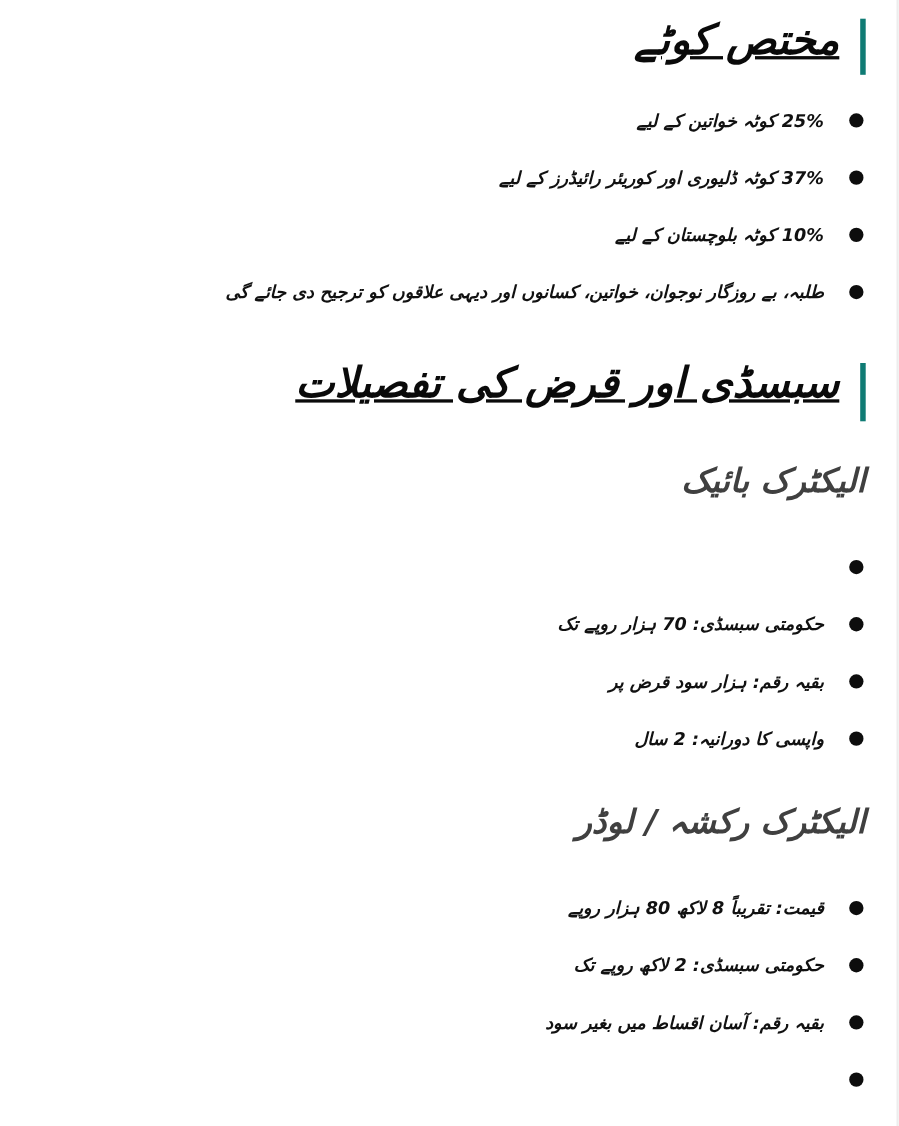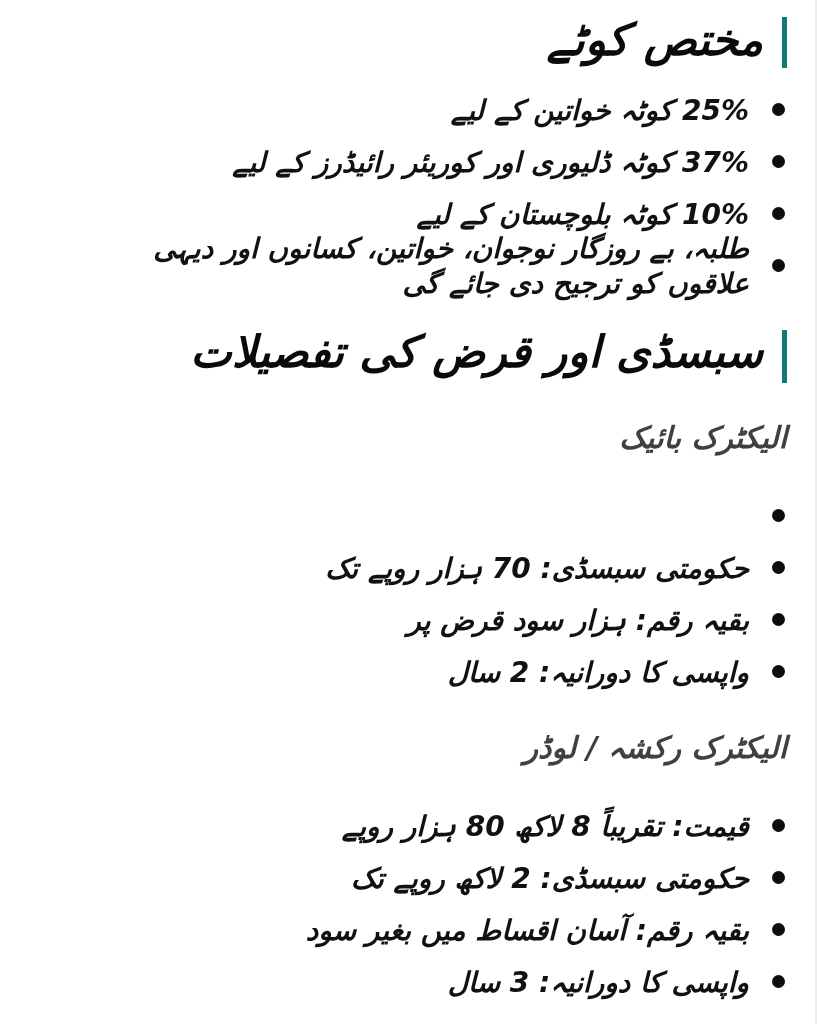--- a/index.html
+++ b/index.html
@@ -28,24 +28,25 @@
       position: absolute;
       right: 28px;
       top: 0;
       width: 700px;
     }
     .section-heading {
       position: relative;
       margin: 0;
       padding-right: 24px;
       font-weight: bold;
-      font-size: 44px;
+      font-size: 38px;
       line-height: 1.2;
       font-style: italic;
       color: #0a0a0a;
+      text-decoration: underline;
     }
     .section-heading .accent-bar {
       position: absolute;
       right: 0;
       width: 5px;
       background: #0f7b74;
     }
     .sub-heading {
       margin: 0;
       padding-right: 0;
@@ -56,21 +57,21 @@
       color: #404040;
     }
     ul.bullets {
       list-style: none;
       margin: 0;
       padding: 0;
     }
     ul.bullets li {
       position: relative;
       padding-right: 38px;
-      font-size: 28px;
+      font-size: 16px;
       font-weight: bold;
       font-style: italic;
       line-height: 1.25;
       color: #111;
       height: 52px;
       display: flex;
       align-items: center;
     }
     ul.bullets li .dot {
       position: absolute;
@@ -153,18 +154,17 @@
       <li>
           <span class="dot"></span>
           <span>حکومتی سبسڈی: 2 لاکھ روپے تک</span>
         </li>
       <li>
           <span class="dot"></span>
           <span>بقیہ رقم: آسان اقساط میں بغیر سود</span>
         </li>
       <li>
           <span class="dot"></span>
-          <span>واپسی کا دورانیہ: 3 سال</span>
         </li>
     </ul>
 
   </div>
 </div>
 
 </body></html>

